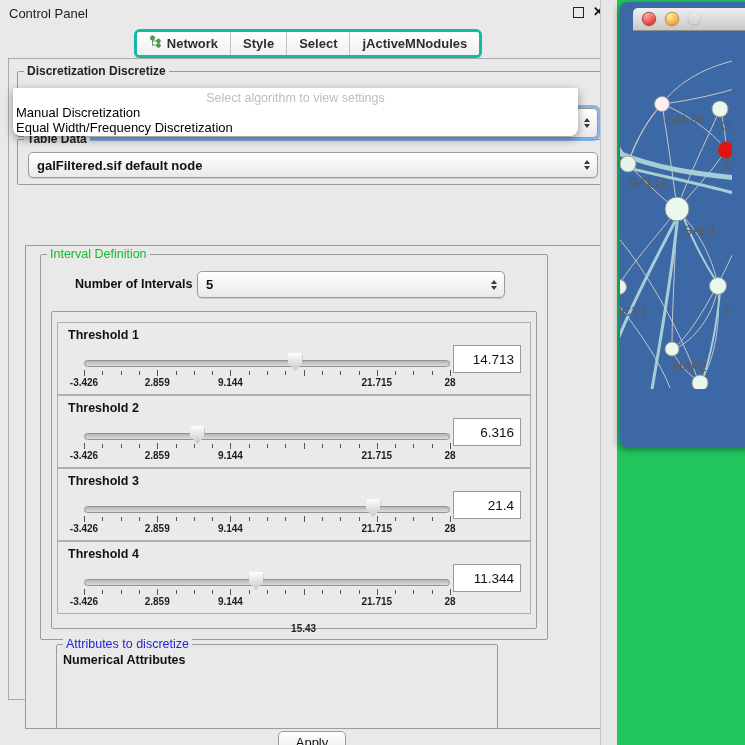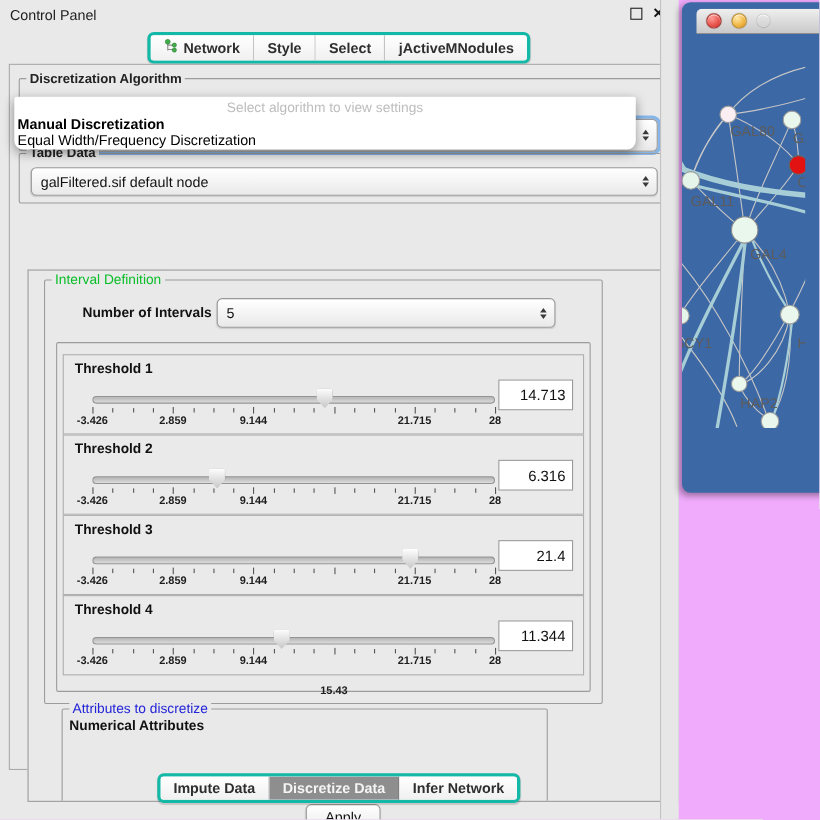--- a/index.html
+++ b/index.html
@@ -1,17 +1,17 @@
 <!DOCTYPE html>
 <html><head>
 <meta charset="utf-8">
 <style>
   html,body{margin:0;padding:0;}
   body{font-family:"Liberation Sans",sans-serif;background:#e6e6e6;}
-  #screen{position:relative;width:745px;height:745px;overflow:hidden;background:#f0abfc;}
+  #screen{position:relative;width:745px;height:745px;overflow:hidden;background:#22c55e;}
   
   #cp{position:absolute;left:0;top:0;width:616px;height:745px;background:#e9e9e9;}
   #cp-titlebar{position:absolute;left:0;top:0;width:100%;height:26px;display:flex;align-items:center;}
   #cp-title{margin-left:9px;font-size:13px;color:#1c1c1c;}
   #cp-buttons{position:absolute;right:12px;top:6px;display:flex;gap:9px;align-items:center;}
   .float-btn{width:9px;height:9px;border:1.5px solid #222;background:transparent;}
   .close-btn{font-size:13px;font-weight:bold;color:#111;line-height:12px;}
   
   .segbar{display:flex;justify-content:center;}
   .segctl{display:inline-flex;border:3px solid #14b8a6;border-radius:6px;overflow:hidden;background:#fdfdfd;box-shadow:0 1px 1px rgba(0,0,0,.15);}
@@ -20,32 +20,32 @@
   .seg.sel{background:#8e8e8e;color:#f5f5f5;border-right:1px solid #7d7d7d;}
   #cp-tabs{position:absolute;left:0;top:29px;width:100%;}
   #cp-bottom-tabs{position:absolute;left:0;top:703px;width:100%;}
   
   #main-panel{position:absolute;left:8px;top:58px;width:602px;height:640px;border:1px solid #aaaaaa;background:#e9e9e9;}
   .group{position:absolute;border:1px solid #9c9c9c;border-radius:2px;}
   .group-title{position:absolute;top:-8px;left:6px;background:#e9e9e9;padding:0 3px;font-size:12px;font-weight:bold;color:#222;}
   .gt-green{color:#0cbe2a;font-weight:normal;font-size:12.5px;}
   .gt-blue{color:#2323d8;font-weight:normal;font-size:12.5px;}
   
-  .combo{position:absolute;display:flex;align-items:center;background:linear-gradient(#ffffff,#e9e9e9);border:1px solid #9a9a9a;border-radius:5px;font-size:13px;color:#111;box-shadow:0 1px 1px rgba(0,0,0,.12);}
+  .combo{position:absolute;display:flex;align-items:center;background:linear-gradient(#ffffff,#e9e9e9);border:1px solid #9a9a9a;border-radius:5px;font-size:13px;color:#111;box-shadow:0 1px 1px rgba(0,0,0,.12);font-weight:bold;}
   .combo .val{flex:1;padding-left:8px;white-space:nowrap;overflow:hidden;}
   .stepper{display:flex;flex-direction:column;align-items:center;margin-right:7px;color:#3a3a3a;}
   .stepper i{border-left:3.5px solid transparent;border-right:3.5px solid transparent;display:block;}
   .stepper .up{border-bottom:4.5px solid #3a3a3a;margin-bottom:2px;}
   .stepper .dn{border-top:4.5px solid #3a3a3a;}
   .focusring{box-shadow:0 0 0 3px #85b5e9;}
   
   #algo-popup{position:absolute;left:13px;top:88px;width:565px;height:48px;background:#ffffff;border-radius:2px 2px 8px 8px;box-shadow:0 3px 10px rgba(0,0,0,.4);z-index:30;}
   #algo-hint{position:absolute;left:0;top:3px;width:100%;text-align:center;color:#bdbdbd;font-size:12.5px;}
   .algo-opt{position:absolute;left:3px;font-size:13px;color:#000;white-space:nowrap;}
-  .algo-opt.b{font-weight:bold;}
+  .algo-opt.b{font-weight:normal;}
   
   #scrollpane{position:absolute;left:16px;top:186px;width:590px;height:482px;border:1px solid #9c9c9c;overflow:hidden;background:#e9e9e9;}
   .vscroll{position:absolute;top:0;right:0;width:14px;height:100%;background:#f2f2f2;border-left:1px solid #c6c6c6;}
   .vscroll .thumb-v{position:absolute;left:2px;width:9px;border-radius:5px;background:#c9c9c9;border:1px solid #ababab;}
   
   .thr-panel{position:absolute;left:46px;width:472px;height:71px;border:1px solid #aeaeae;background:#eaeaea;}
   .thr-label{position:absolute;left:10px;top:5px;font-size:12.5px;font-weight:bold;color:#111;}
   .slider-zone{position:absolute;left:26px;top:33px;right:80px;height:30px;}
   .track{position:absolute;left:0;right:0;top:4px;height:5px;border:1px solid #939393;border-radius:4px;background:linear-gradient(#b5b5b5,#dcdcdc);}
   .thumb{position:absolute;top:-3px;width:15px;height:18px;transform:translateX(-50%);background:linear-gradient(#fefefe,#c7c7c7);clip-path:polygon(10% 0,90% 0,100% 14%,100% 55%,50% 100%,0 55%,0 14%);filter:drop-shadow(0 0 .6px #6f6f6f) drop-shadow(0 1px 1px rgba(0,0,0,.3));z-index:2;}
@@ -132,21 +132,21 @@
           </div>
         <div class="seg">
             <span>jActiveMNodules</span>
           </div>
       </div>
     </div>
 
     <div id="main-panel">
 
       <div class="group" style="left:8px;top:12px;width:590px;height:64px;">
-        <span class="group-title">Discretization Algorithm</span>
+        <span class="group-title">Discretization Discretize</span>
         <div class="combo focusring" style="left:10px;top:36px;width:568px;height:28px;">
           <span class="val"></span>
           <span class="stepper">
               <i class="up"></i>
               <i class="dn"></i>
             </span>
         </div>
       </div>
 
       <div class="group" style="left:8px;top:80px;width:590px;height:44px;">
@@ -350,33 +350,20 @@
 
       <div id="apply-btn">Apply</div>
     </div>
 
     <div id="algo-popup">
       <div id="algo-hint">Select algorithm to view settings</div>
       <div class="algo-opt b" style="top:17px;">Manual Discretization</div>
       <div class="algo-opt" style="top:32px;">Equal Width/Frequency Discretization</div>
     </div>
 
-    <div id="cp-bottom-tabs" class="segbar">
-      <div class="segctl">
-        <div class="seg">
-            <span>Impute Data</span>
-          </div>
-        <div class="seg sel">
-            <span>Discretize Data</span>
-          </div>
-        <div class="seg">
-            <span>Infer Network</span>
-          </div>
-      </div>
-    </div>
   </div>
 
   <div id="cp-gutter"></div>
 
   <div id="netwin">
     <div id="net-titlebar">
       <span class="tl red"></span>
       <span class="tl yel"></span>
       <span class="tl grn"></span>
     </div>

